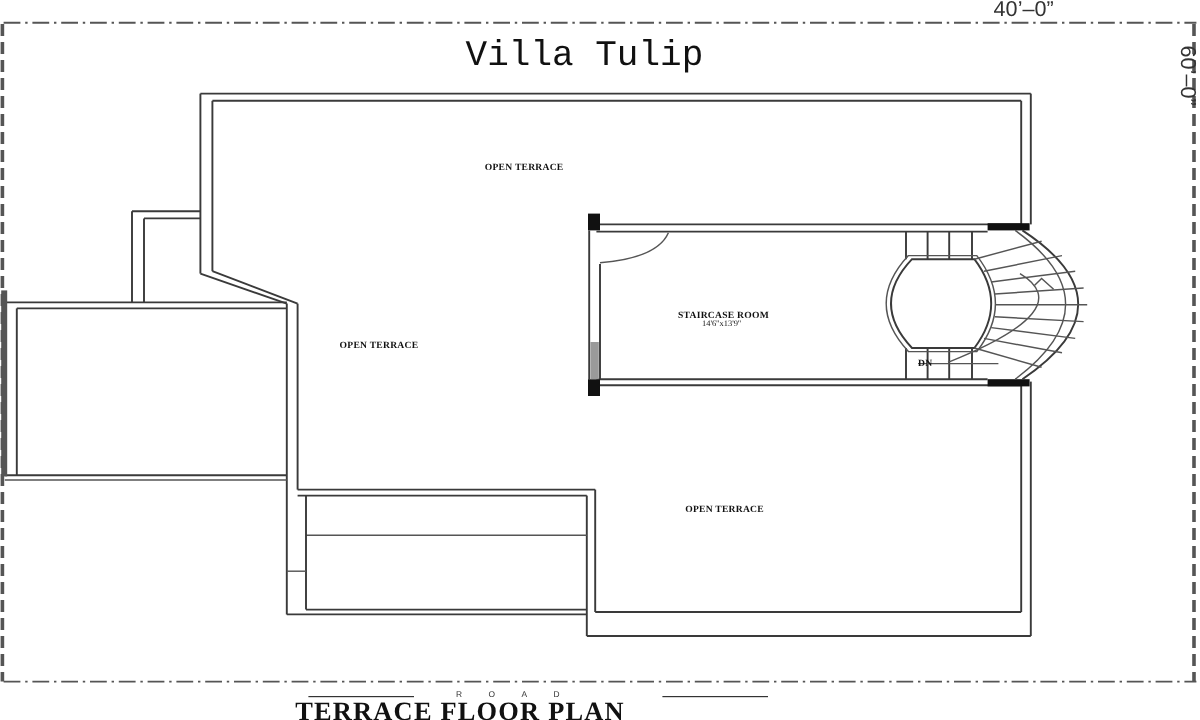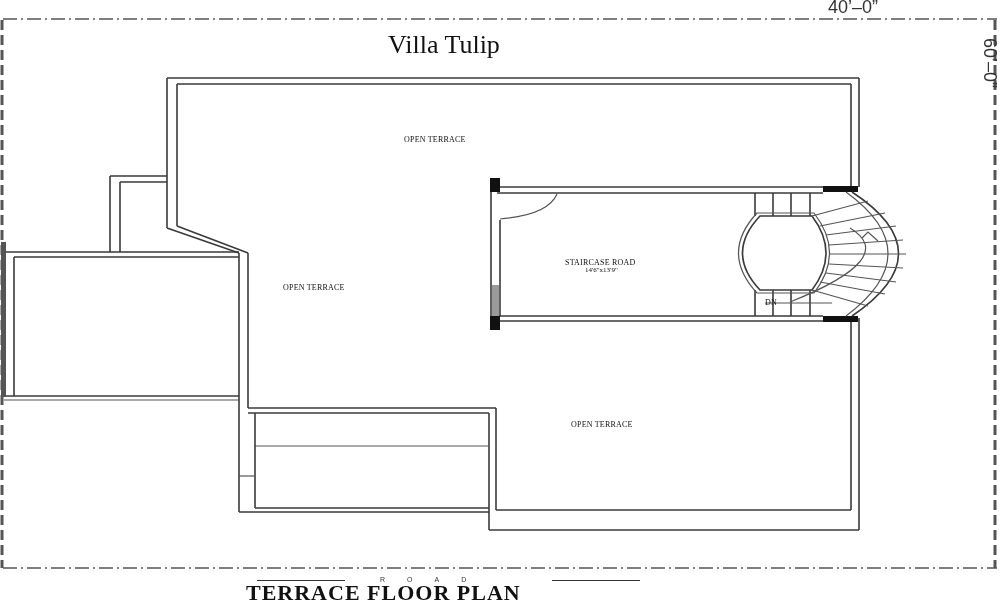--- a/index.html
+++ b/index.html
@@ -5,22 +5,22 @@
     html, body { margin: 0; padding: 0; background: #ffffff; }
     body { width: 1000px; height: 600px; overflow: hidden; position: relative; font-family: "Liberation Serif", serif; }
     #plan { position: absolute; left: 0; top: 0; width: 1000px; height: 600px; }
     .wall { fill: none; stroke: #3a3a3a; stroke-width: 1.6; }
     .wall-thin { fill: none; stroke: #555555; stroke-width: 1.2; }
     .dash { fill: none; stroke: #555555; stroke-width: 1.6; stroke-dasharray: 14 4 2 4; }
     .dash-v { fill: none; stroke: #555555; stroke-width: 3; stroke-dasharray: 10 5; }
     .solid-block { fill: #111111; }
     .gray-block { fill: #9a9a9a; }
     .label { position: absolute; white-space: nowrap; color: #111; }
-    .title { font-family: Liberation Serif, serif; font-size: 26px; }
-    .room-label { font-family: "Liberation Serif", serif; font-size: 8px; font-weight: normal; letter-spacing: 0.2px; }
+    .title { font-family: Liberation Mono, monospace; font-size: 30px; }
+    .room-label { font-family: "Liberation Serif", serif; font-size: 8px; font-weight: bold; letter-spacing: 0.2px; }
     .dim-label { font-family: "Liberation Serif", serif; font-size: 7px; }
     .bigdim { font-family: "Liberation Sans", sans-serif; font-size: 18px; color: #333; }
     .plan-title { font-family: "Liberation Serif", serif; font-size: 22px; font-weight: bold; letter-spacing: 1px; }
     .road { font-family: "Liberation Sans", sans-serif; font-size: 7px; letter-spacing: 22px; color: #333; }
   </style>
 </head>
 <body>
 
 <svg id="plan" viewBox="0 0 1000 600" xmlns="http://www.w3.org/2000/svg">
 
@@ -138,21 +138,21 @@
 
 <div class="label bigdim" style="left:828px; top:-3px;">40’–0”</div>
 <div class="label bigdim" style="left:950px; top:38px; transform: rotate(90deg); transform-origin: left top; left:1000px;">60’–0”</div>
 
 <div class="label title" style="left:388px; top:30px;">Villa Tulip</div>
 
 <div class="label room-label" style="left:404px; top:135px;">OPEN TERRACE</div>
 <div class="label room-label" style="left:283px; top:283px;">OPEN TERRACE</div>
 <div class="label room-label" style="left:571px; top:420px;">OPEN TERRACE</div>
 
-<div class="label room-label" style="left:565px; top:258px;">STAIRCASE ROAD</div>
+<div class="label room-label" style="left:565px; top:258px;">STAIRCASE ROOM</div>
 <div class="label dim-label" style="left:585px; top:266px;">14'6"x13'9"</div>
 
 <div class="label room-label" style="left:743px; top:298px;padding-left:22px;">DN</div>
 
 <div class="label road" style="left:380px; top:576px;">ROAD</div>
 <div style="position:absolute; left:257px; top:580px; width:88px; height:1px; background:#333;"></div>
 <div style="position:absolute; left:552px; top:580px; width:88px; height:1px; background:#333;"></div>
 
 <div class="label plan-title" style="left:246px; top:580px;">TERRACE FLOOR  PLAN</div>
 

